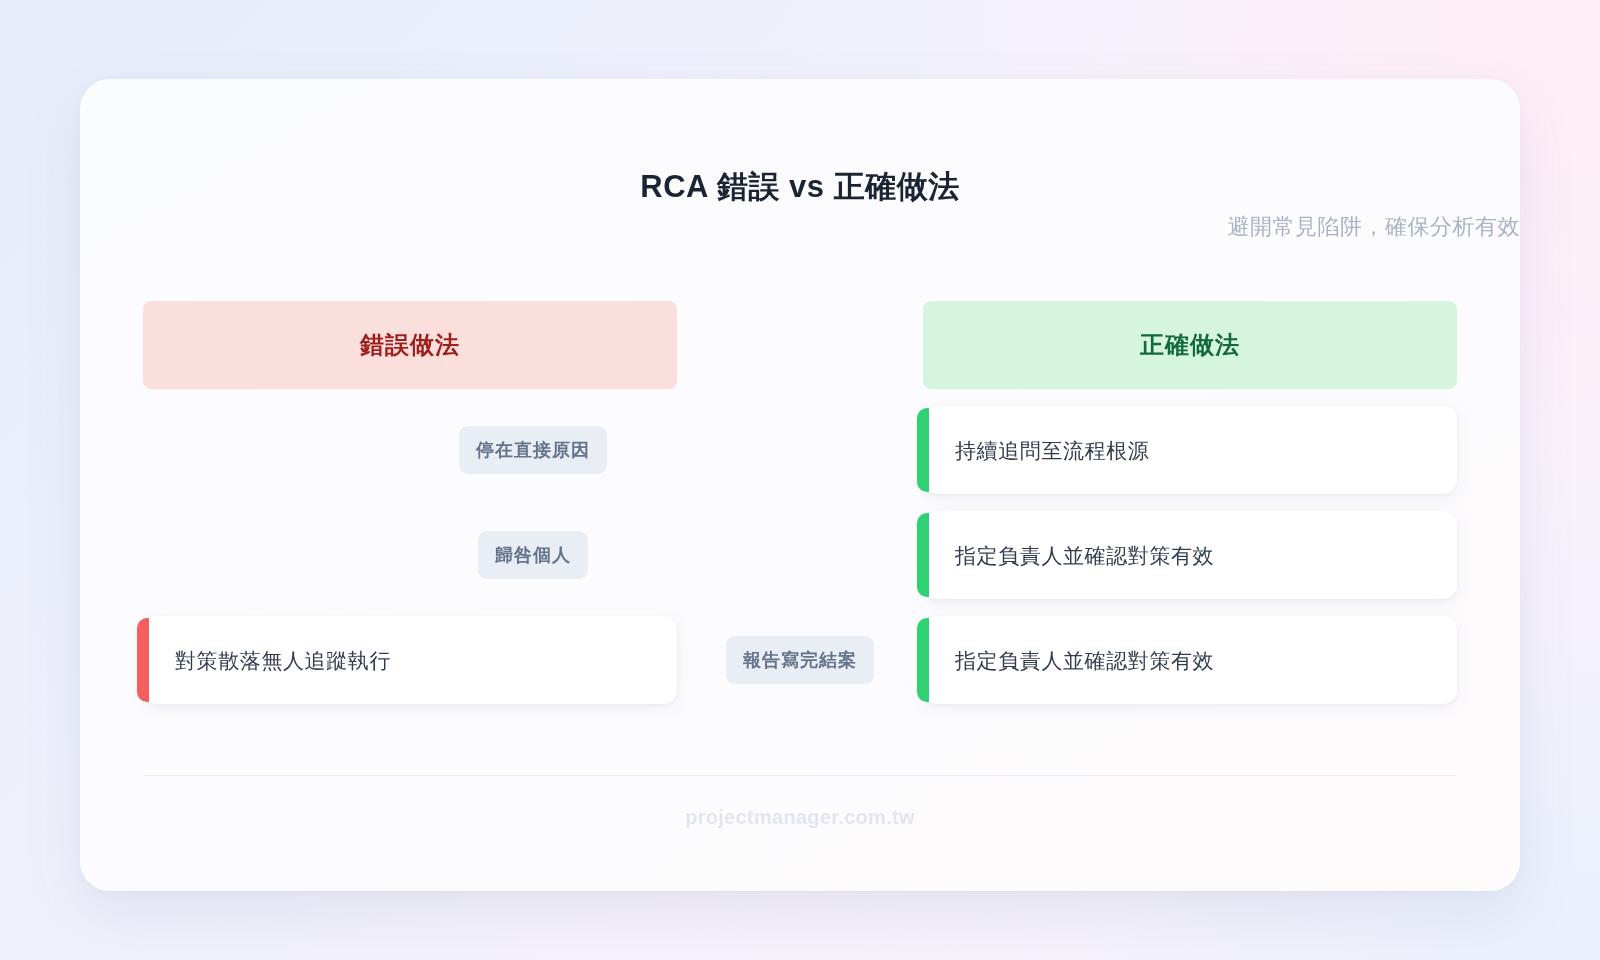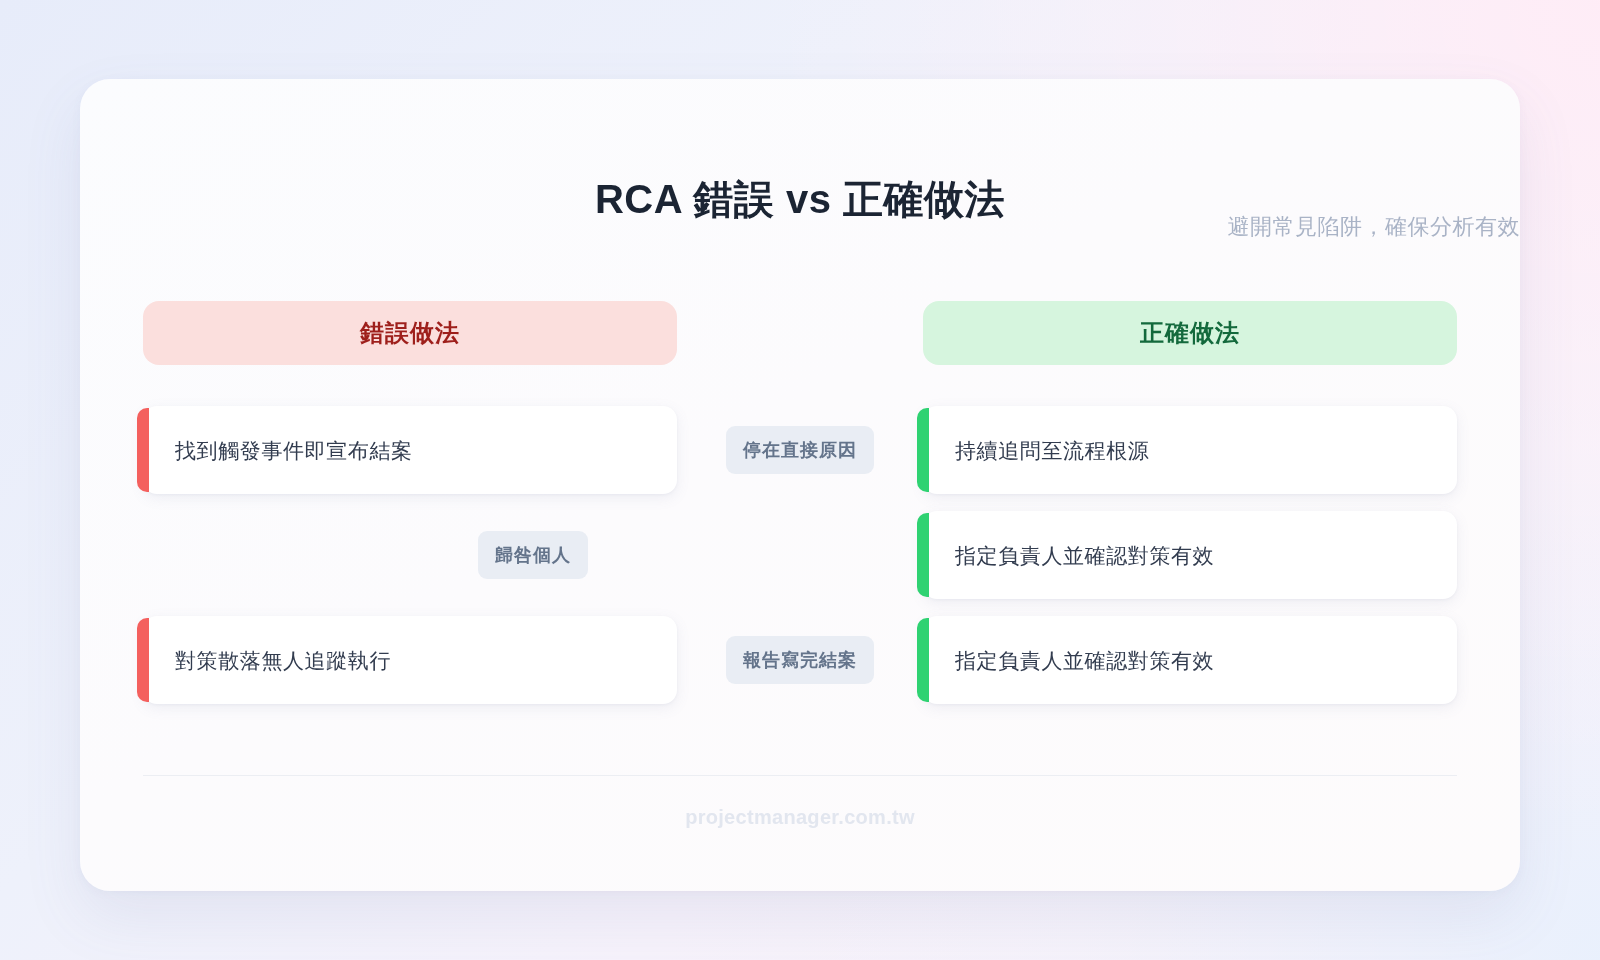--- a/index.html
+++ b/index.html
@@ -38,21 +38,21 @@
     padding: 0;
   }
 
   
   .title {
     position: absolute;
     left: 0;
     right: 0;
     top: 66px;
     text-align: center;
-    font-size: 40px;
+    font-size: 31px;
     font-weight: 700;
     letter-spacing: 0.5px;
     color: #1b2433;
     white-space: nowrap;
   }
   .subtitle {
     position: absolute;
     left: 0;
     right: 0;
     top: 133px;
@@ -69,22 +69,22 @@
   .col-heads {
     position: absolute;
     top: 222px;
     left: 63px;
     right: 63px;
     display: flex;
     align-items: stretch;
     gap: 0;
   }
   .col-head {
-    height: 64px;
-    border-radius: 16px;
+    height: 88px;
+    border-radius: 8px;
     display: flex;
     align-items: center;
     justify-content: center;
     font-size: 24px;
     font-weight: 700;
     letter-spacing: 1px;
     flex: 0 0 534px;
     box-sizing: border-box;
   }
   .col-head.bad {
@@ -195,24 +195,20 @@
 
     <div class="col-heads">
       <div class="col-head bad">錯誤做法</div>
       <div class="col-head-spacer"></div>
       <div class="col-head good">正確做法</div>
     </div>
 
     <div class="rows">
 
       <div class="row">
-        <div class="item bad">
-          <span class="accent"></span>
-          <span class="item-text">找到觸發事件即宣布結案</span>
-        </div>
         <div class="mid">
           <span class="chip">停在直接原因</span>
         </div>
         <div class="item good">
           <span class="accent"></span>
           <span class="item-text">持續追問至流程根源</span>
         </div>
       </div>
 
       <div class="row">

